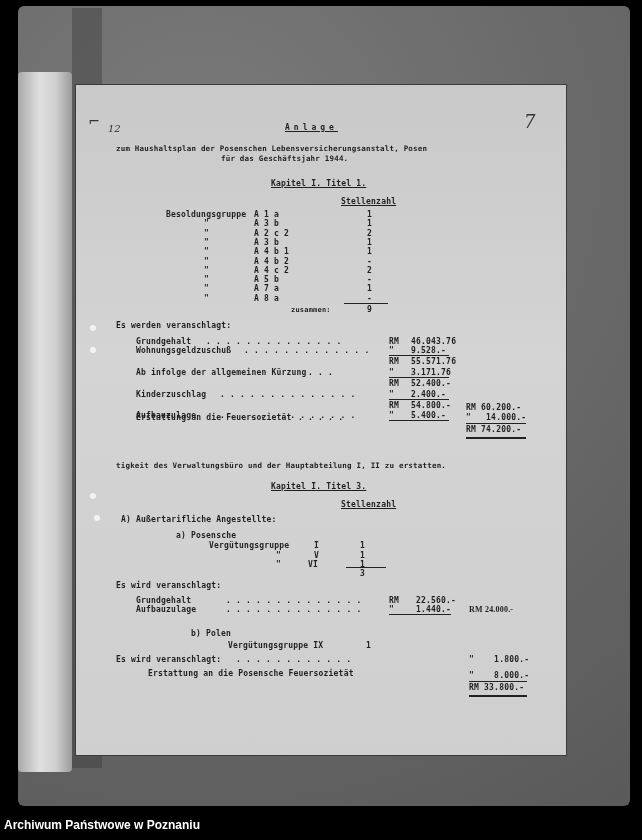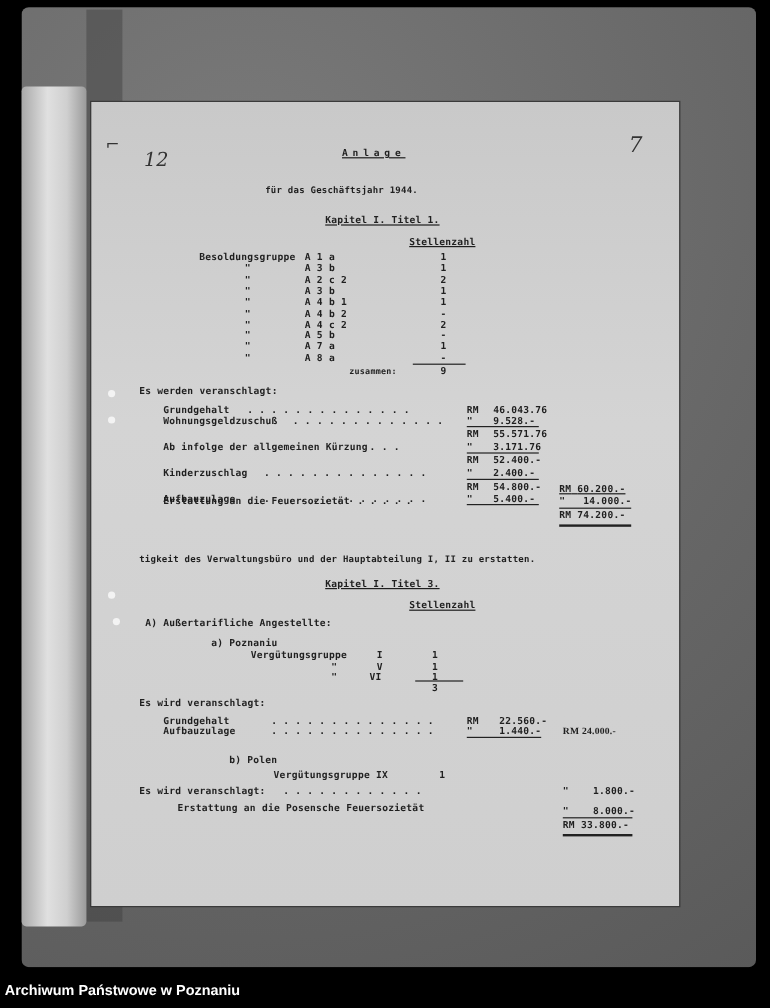--- a/index.html
+++ b/index.html
@@ -20,29 +20,30 @@
 </style>
 </head>
 <body>
 
 <div class="board"></div>
 <div class="tube-shadow"></div>
 <div class="tube"></div>
 
 <div class="sheet">
   <span class="hand" style="left:12px;top:28px;font-size:14px;">⌐</span>
-  <span class="hand" style="left:44px;top:38px;font-size:16px;text-align:right;">12</span>
+  <span class="hand" style="left:32px;top:38px;font-size:10px;text-align:right;">12</span>
   <span class="hand" style="left:448px;top:26px;font-size:18px;">7</span>
 
   <div class="punch" style="left:14px;top:240px"></div>
   <div class="punch" style="left:14px;top:262px"></div>
   <div class="punch" style="left:14px;top:408px"></div>
   <div class="punch" style="left:18px;top:430px"></div>
 
   <span class="t u" style="left:209px;top:38px;letter-spacing:4px;">Anlage</span>
+  <span class="t" style="left:40px;top:59px;font-size:7.5px;">zum Haushaltsplan der Posenschen Lebensversicherungsanstalt, Posen</span>
   <span class="t" style="left:145px;top:69px;font-size:7.5px;">für das Geschäftsjahr 1944.</span>
 
   <span class="t u" style="left:195px;top:94px;">Kapitel I. Titel 1.</span>
   <span class="t u" style="left:265px;top:112px;">Stellenzahl</span>
 
   <span class="t" style="left:90px;top:125px;">Besoldungsgruppe</span>
   <div id="s1rows">
       <span class="t" style="left:178px;top:125px">A 1 a</span>
       <span class="t" style="left:291px;top:125px">1</span>
       <span class="t" style="left:128px;top:134.3px">"</span>
@@ -103,34 +104,34 @@
       <span class="t" style="left:335px;top:305px">2.400.-</span>
       <div class="rule" style="left:313px;top:314px;width:60px"></div>
       <span class="t" style="left:313px;top:316px">RM</span>
       <span class="t" style="left:335px;top:316px">54.800.-</span>
       <span class="t" style="left:60px;top:326px">Aufbauzulage</span>
       <span class="t" style="left:144px;top:326px">. . . . . . . . . . . . . .</span>
       <span class="t" style="left:313px;top:326px">"</span>
       <span class="t" style="left:335px;top:326px">5.400.-</span>
       <div class="rule" style="left:313px;top:335px;width:60px"></div>
     </div>
-  <span class="t" style="left:390px;top:318px;text-decoration:underline;"><span>RM</span> <span>60.200.-</span></span>
+  <span class="t" style="left:390px;top:318px;"><span>RM</span> <span>60.200.-</span></span>
   <span class="t" style="left:60px;top:328px;">Erstattung an die Feuersozietät</span>
   <span class="t" style="left:222px;top:328px;">. . . . .</span>
   <span class="t" style="left:390px;top:328px;"><span>"</span>   <span>14.000.-</span></span>
   <div class="rule" style="left:390px;top:338px;width:60px"></div>
   <span class="t" style="left:390px;top:340px;"><span>RM</span> <span>74.200.-</span></span>
   <div class="rule" style="left:390px;top:352px;width:60px;height:2px"></div>
 
   <span class="t" style="left:40px;top:376px;font-size:7.5px;">tigkeit des Verwaltungsbüro und der Hauptabteilung I, II zu erstatten.</span>
 
   <span class="t u" style="left:195px;top:397px;">Kapitel I. Titel 3.</span>
   <span class="t u" style="left:265px;top:415px;">Stellenzahl</span>
   <span class="t" style="left:45px;top:430px;">A) Außertarifliche Angestellte:</span>
-  <span class="t" style="left:100px;top:446px;">a) Poznaniu</span>
+  <span class="t" style="left:100px;top:446px;">a) Posensche</span>
   <div id="s2rows">
       <span class="t" style="left:133px;top:456px">Vergütungsgruppe</span>
       <span class="t" style="left:238px;top:456px">I</span>
       <span class="t" style="left:284px;top:456px">1</span>
       <span class="t" style="left:200px;top:465.5px">"</span>
       <span class="t" style="left:238px;top:465.5px">V</span>
       <span class="t" style="left:284px;top:465.5px">1</span>
       <span class="t" style="left:200px;top:475px">"</span>
       <span class="t" style="left:232px;top:475px">VI</span>
       <span class="t" style="left:284px;top:475px">1</span>

